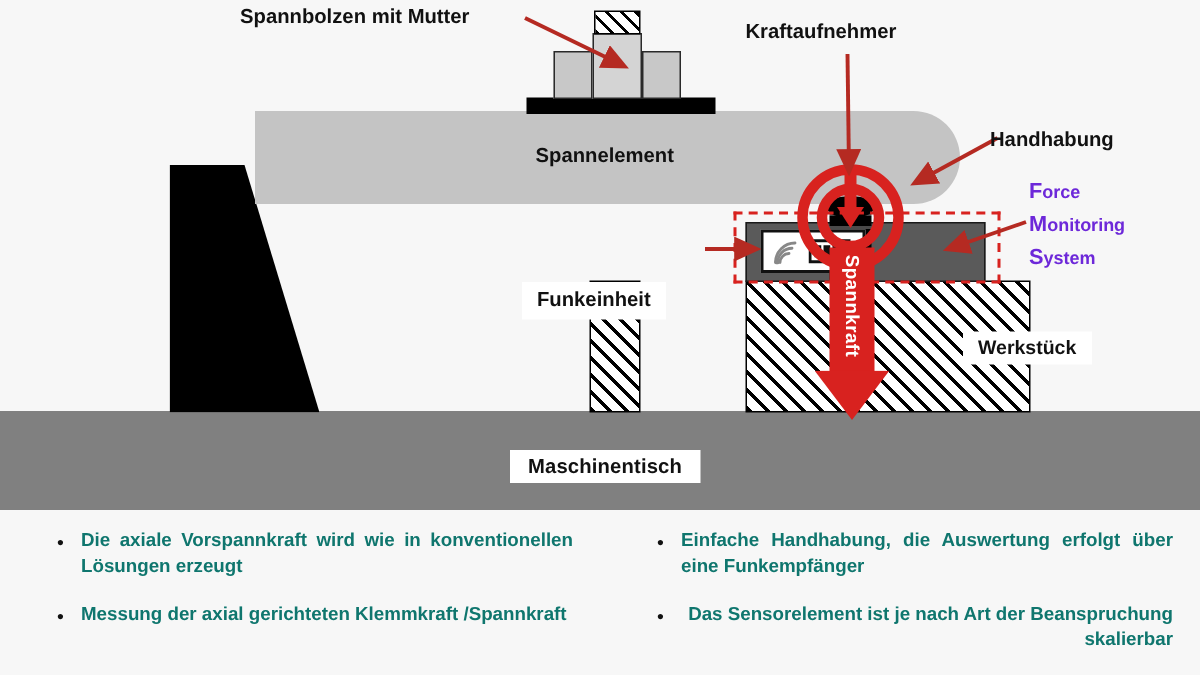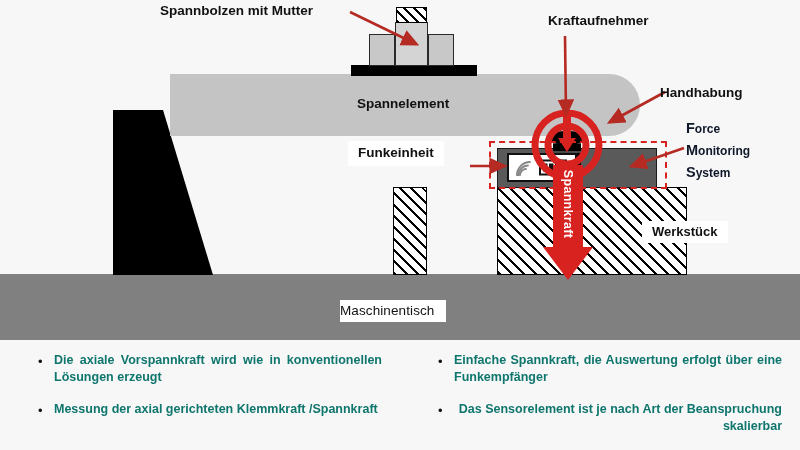--- a/index.html
+++ b/index.html
@@ -37,22 +37,22 @@
     height: 66px;
     background: #808080;
   }
   .machine-table-label {
     position: absolute;
     left: 340px;
     top: 300px;
     background: #ffffff;
     color: #111111;
     font-size: 13.5px;
-    font-weight: normal;
-    padding: 3px 12px 4px 0;
+    font-weight: bold;
+    padding: 3px 12px 4px 12px;
     letter-spacing: .1px;
     white-space: nowrap;
   }
 
   
   .support-block {
     position: absolute;
     left: 113px;
     top: 110px;
     width: 100px;
@@ -260,33 +260,34 @@
     font-size: 13.5px;
     font-weight: bold;
     color: #111111;
     white-space: nowrap;
     line-height: 1.25;
   }
   .callout.boxed {
     background: #ffffff;
     padding: 3px 10px 4px 10px;
     text-align: left;
+    margin-top: 47px;
   }
   #label-spannbolzen { left: 160px; top: 3px; }
-  #label-kraftaufnehmer { left: 548px; top: 13px; }
+  #label-kraftaufnehmer { left: 497px; top: 13px; }
   #label-klemmkraft { left: 660px; top: 85px; }
   #label-funkeinheit { left: 348px; top: 141px; line-height: 1.3; }
 
   .fms-text {
     position: absolute;
     left: 686px;
     top: 118px;
     font-size: 12px;
     font-weight: bold;
-    color: #0f172a;
+    color: #6d28d9;
     line-height: 1.5;
   }
   .fms-text .cap { font-size: 14.5px; }
 
   
   #leaders {
     position: absolute;
     left: 0; top: 0;
     width: 800px; height: 340px;
     pointer-events: none;
@@ -448,21 +449,21 @@
       </div>
       <div class="bullet-row">
         <div class="bullet-dot">•</div>
         <div class="bullet-text">Messung der axial gerichteten Klemmkraft /Spannkraft</div>
       </div>
     </div>
 
     <div class="bullet-col">
       <div class="bullet-row">
         <div class="bullet-dot">•</div>
-        <div class="bullet-text">Einfache Spannkraft, die Auswertung erfolgt über eine Funkempfänger</div>
+        <div class="bullet-text">Einfache Handhabung, die Auswertung erfolgt über eine Funkempfänger</div>
       </div>
       <div class="bullet-row">
         <div class="bullet-dot">•</div>
         <div class="bullet-text nojustify">Das Sensorelement ist je nach Art der Beanspruchung skalierbar</div>
       </div>
     </div>
 
   </div>
 
 </div>

